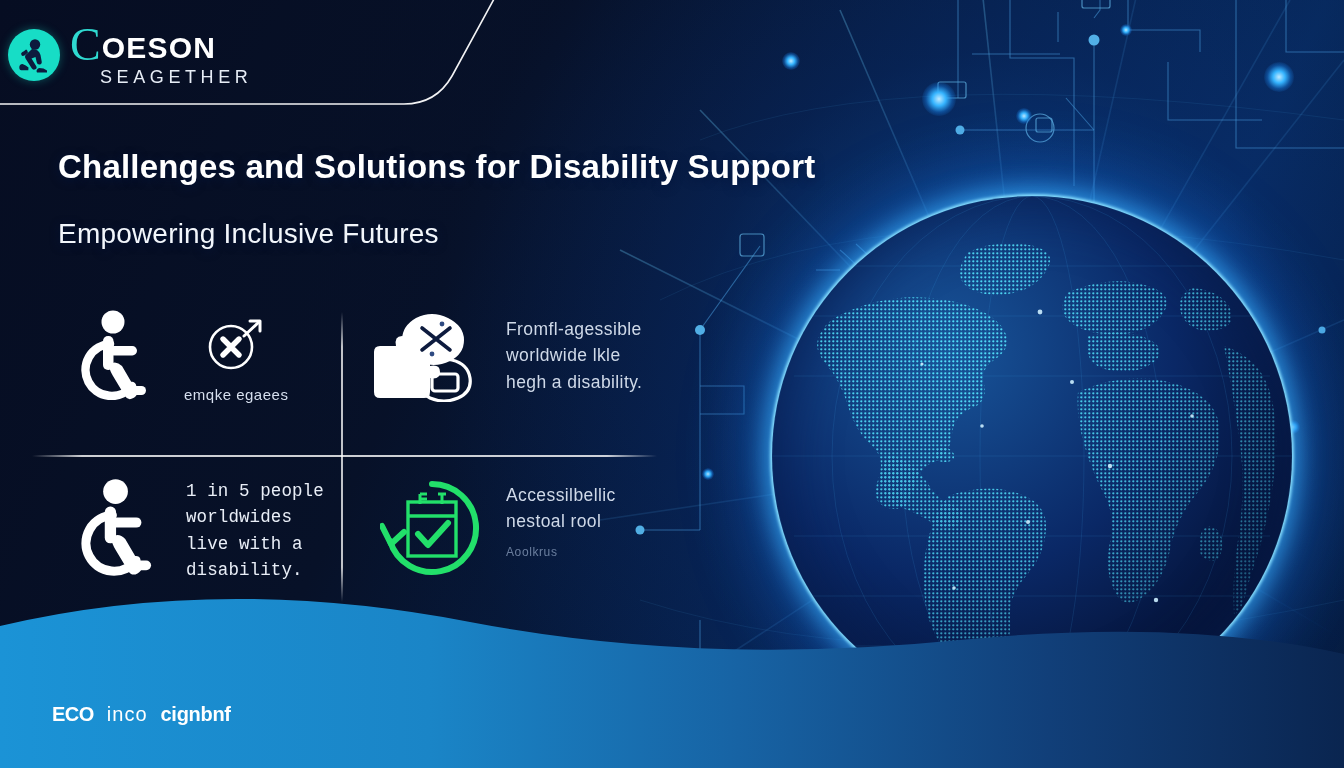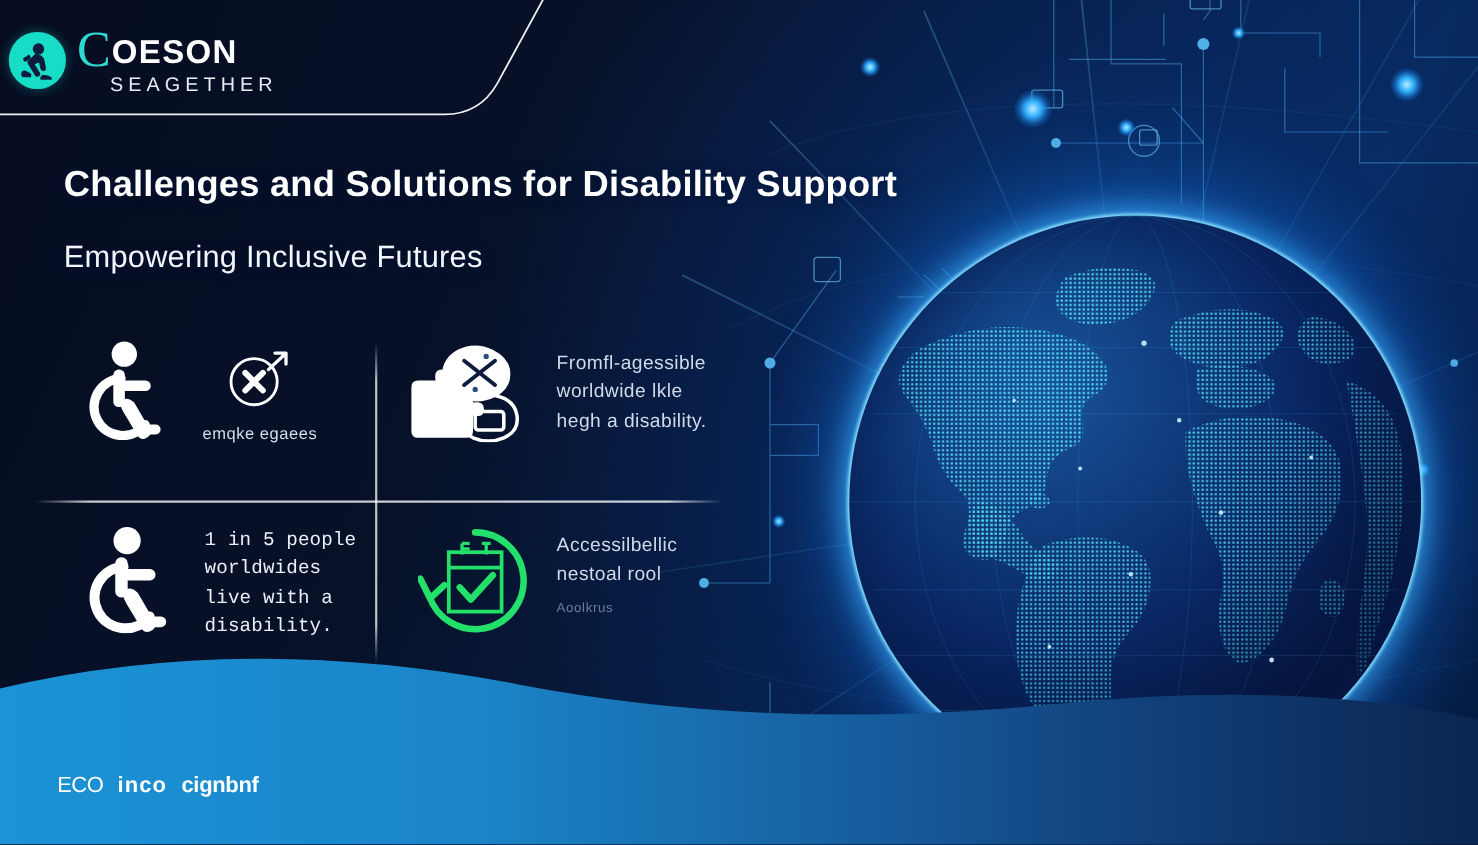--- a/index.html
+++ b/index.html
@@ -123,22 +123,22 @@
   }
   .stack { display:flex; flex-direction:column; align-items:center; }
 
   
   .wave { position:absolute; left:0; bottom:0; width:1344px; height:180px; }
   .footer-left {
     position:absolute; left:52px; bottom:42px;
     display:flex; align-items:baseline; gap:13px;
     font-size:20px; color:#ffffff;
   }
-  .f-eco { font-weight:400; letter-spacing:-.5px; }
-  .f-inco { font-weight:700; letter-spacing:1px; }
+  .f-eco { font-weight:700; letter-spacing:-.5px; }
+  .f-inco { font-weight:400; letter-spacing:1px; }
   .f-cig { font-weight:700; letter-spacing:-.3px; filter:blur(.3px); }
   .footer-right {
     position:absolute; right:52px; bottom:46px;
     font-size:21.5px; font-weight:700; color:#ffffff;
     letter-spacing:.1px; white-space:nowrap;
     text-shadow:0 1px 6px rgba(0,10,40,.7);
   }
 </style>
 </head>
 <body>

